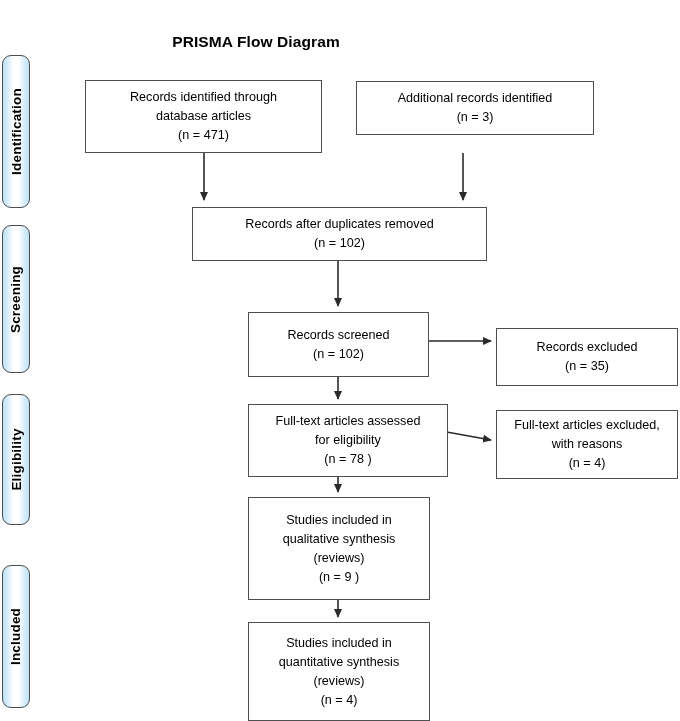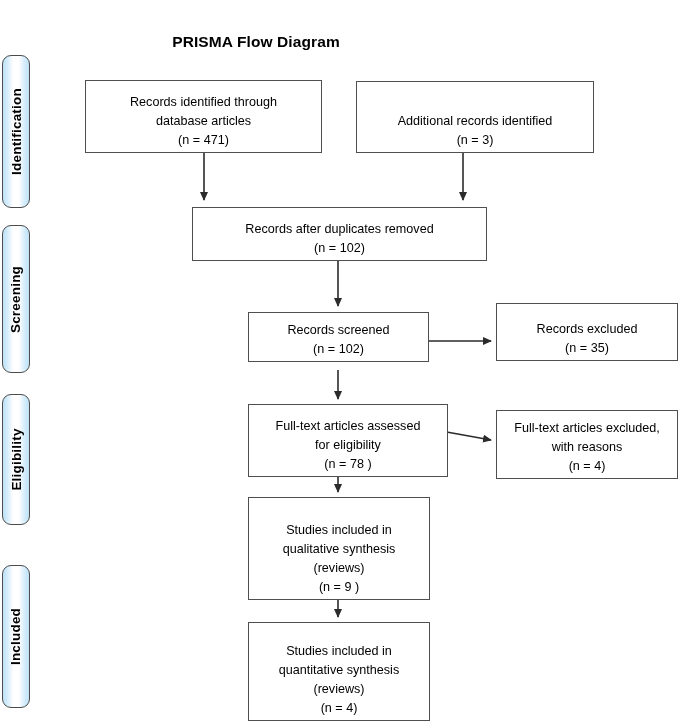--- a/index.html
+++ b/index.html
@@ -64,21 +64,21 @@
 
   
   .flow-box {
     position: absolute;
     box-sizing: border-box;
     border: 1.4px solid #4f4f4f;
     background: #ffffff;
     display: flex;
     flex-direction: column;
     align-items: center;
-    justify-content: flex-end;
+    justify-content: center;
     text-align: center;
     font-size: 12.6px;
     line-height: 19px;
     padding: 2px 6px;
   }
   .flow-box .line {
     display: block;
     white-space: nowrap;
   }
 
@@ -138,36 +138,36 @@
   <div class="stage-label" style="left:2px; top:565px; width:28px; height:143px;">
     <span class="stage-label-text">Included</span>
   </div>
 
   <div class="flow-box" style="left:85px; top:80px; width:237px; height:73px;">
     <span class="line">Records identified through</span>
     <span class="line">database articles</span>
     <span class="line">(n =  471)</span>
   </div>
 
-  <div class="flow-box" style="left:356px; top:81px; width:238px; height:72px;">
+  <div class="flow-box" style="left:356px; top:81px; width:238px; height:54px;">
     <span class="line">Additional records identified</span>
     <span class="line">(n =  3)</span>
   </div>
 
   <div class="flow-box" style="left:192px; top:207px; width:295px; height:54px;">
     <span class="line">Records after duplicates removed</span>
     <span class="line">(n = 102)</span>
   </div>
 
-  <div class="flow-box" style="left:248px; top:312px; width:181px; height:50px;">
+  <div class="flow-box" style="left:248px; top:312px; width:181px; height:65px;">
     <span class="line">Records screened</span>
     <span class="line">(n = 102)</span>
   </div>
 
-  <div class="flow-box" style="left:496px; top:303px; width:182px; height:58px;">
+  <div class="flow-box" style="left:496px; top:328px; width:182px; height:58px;">
     <span class="line">Records excluded</span>
     <span class="line">(n = 35)</span>
   </div>
 
   <div class="flow-box" style="left:248px; top:404px; width:200px; height:73px;">
     <span class="line">Full-text articles assessed</span>
     <span class="line">for eligibility</span>
     <span class="line">(n =  78 )</span>
   </div>
 

